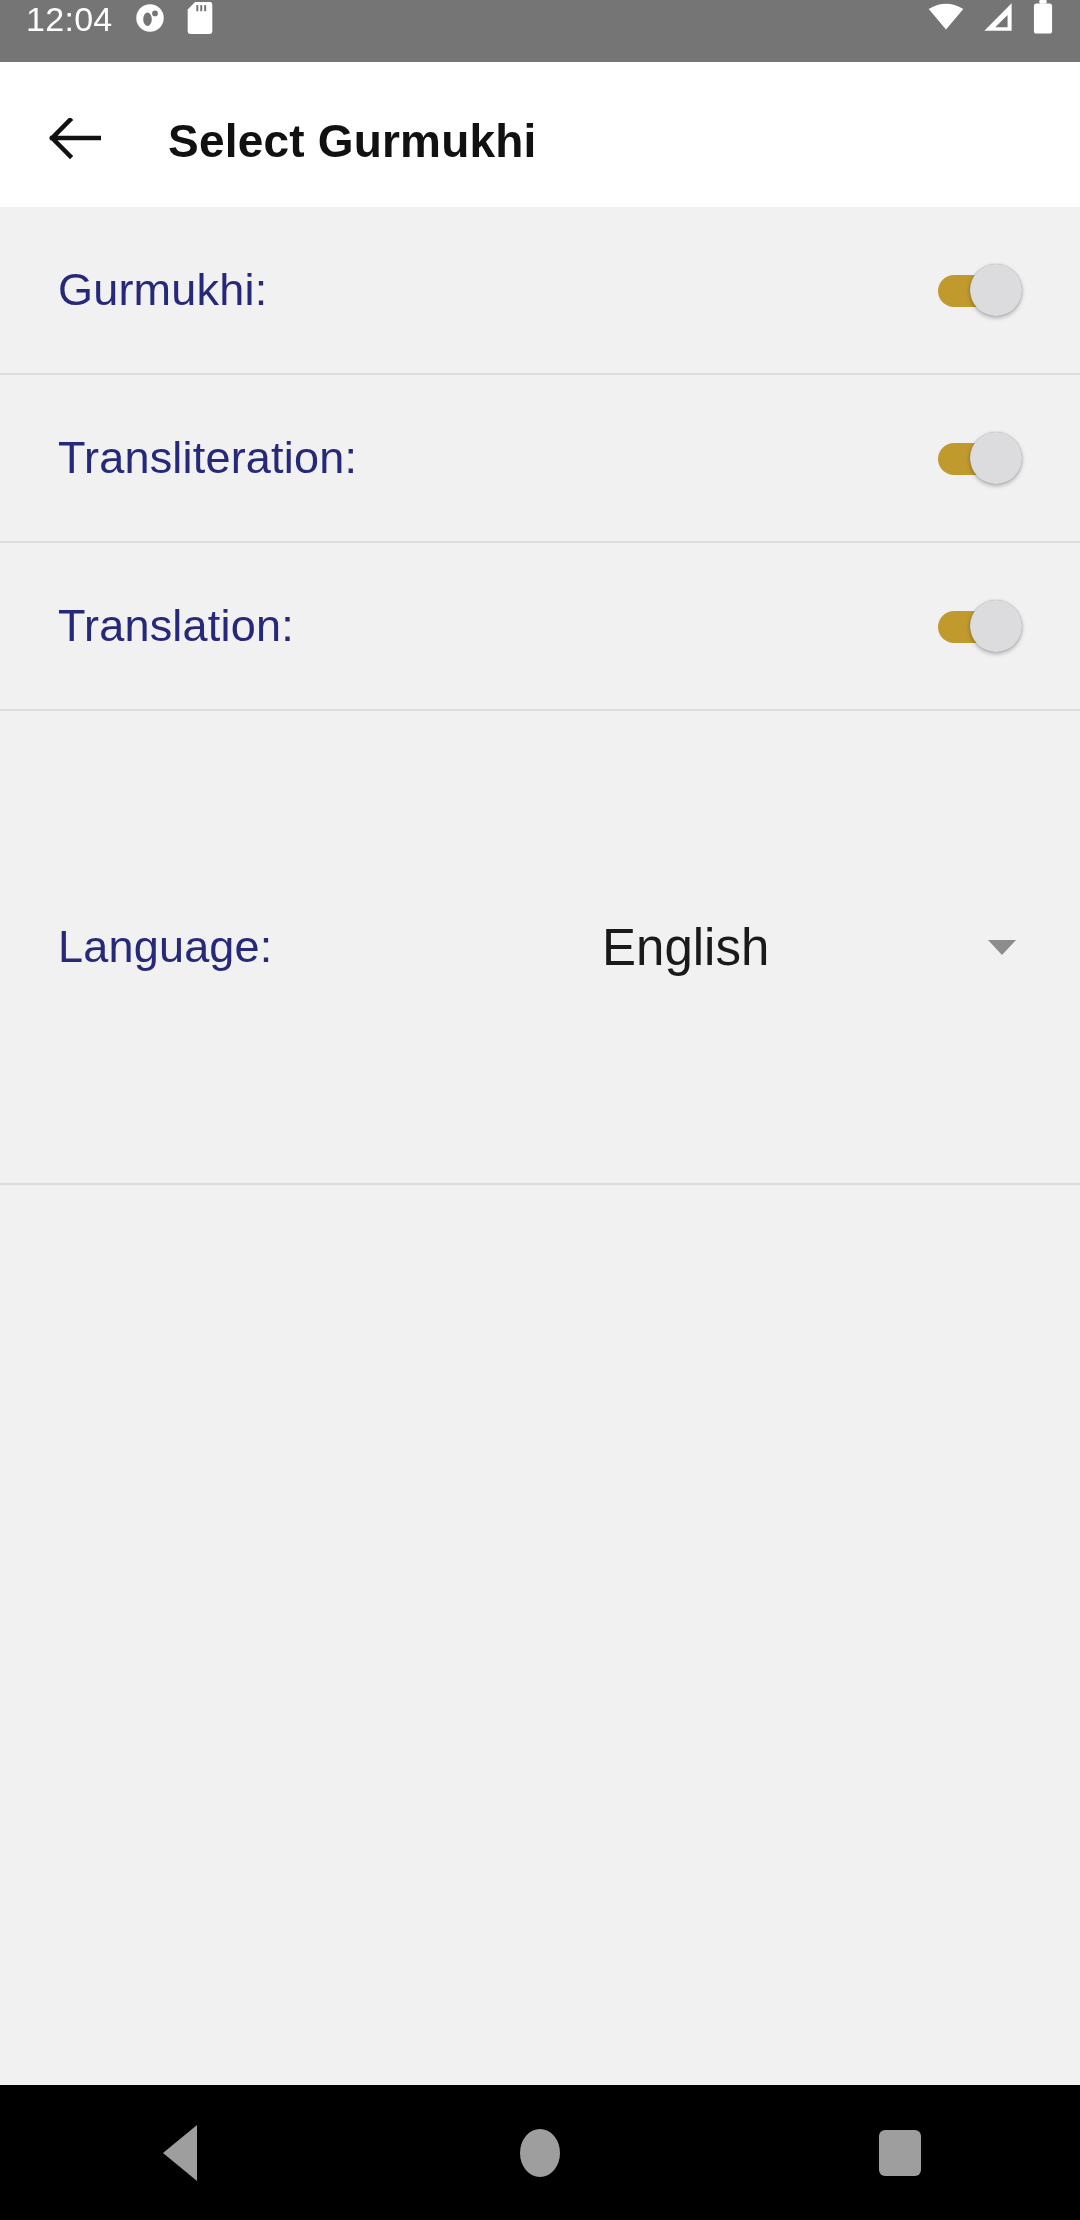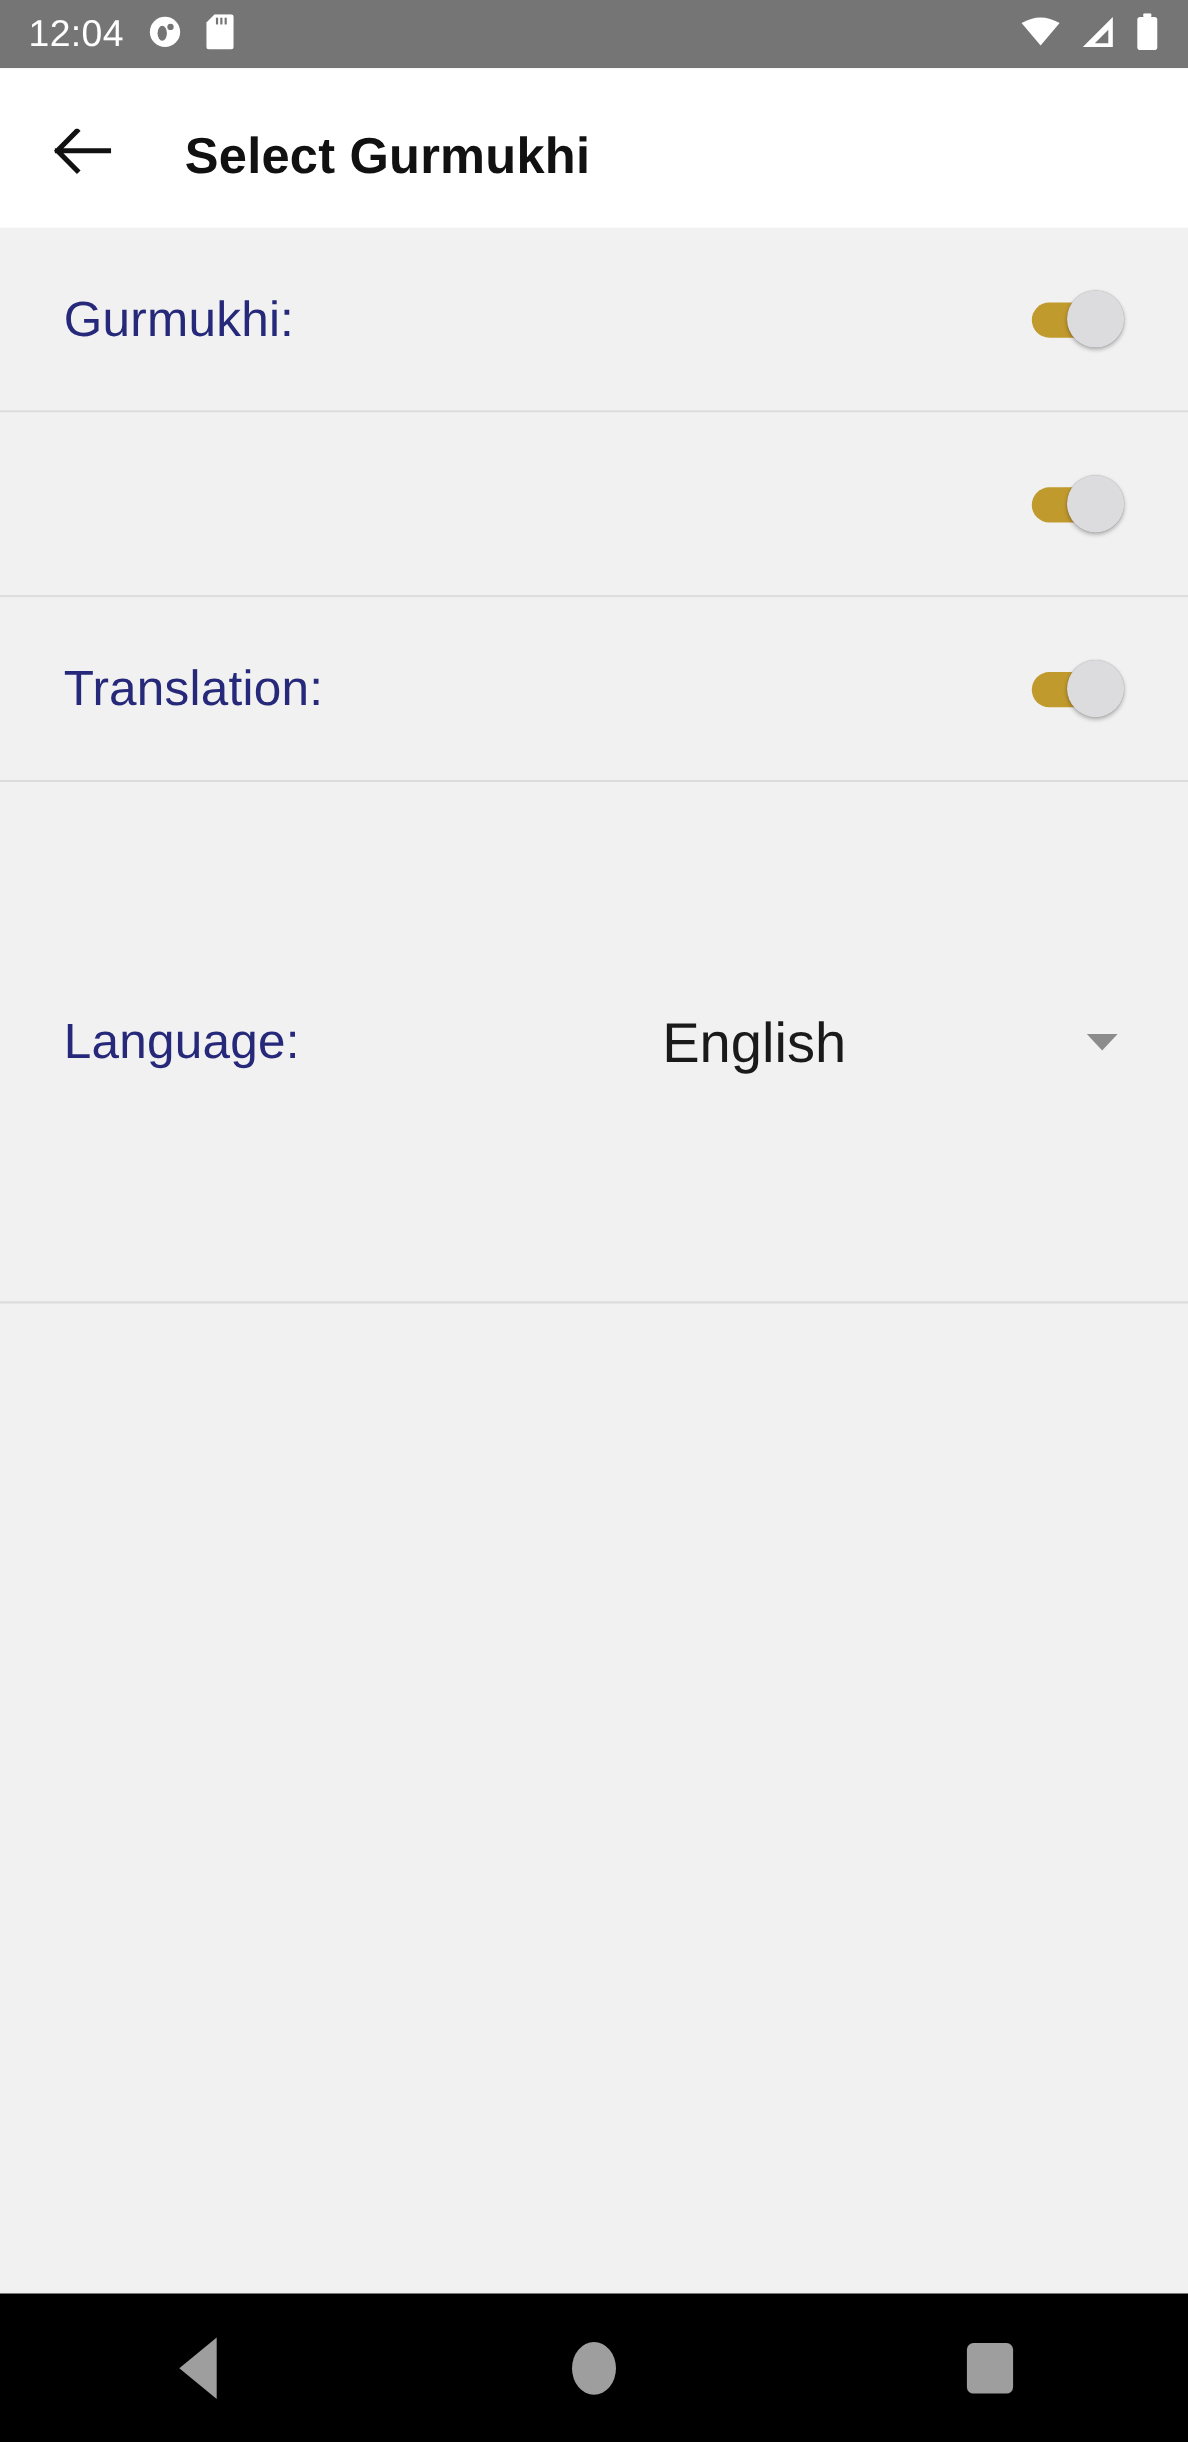--- a/index.html
+++ b/index.html
@@ -9,21 +9,21 @@
     font-family:"Liberation Sans", sans-serif;
     overflow:hidden;
   }
   .phone { position:relative; width:1080px; height:2220px; background:#F1F1F1; }
 
   
   .status-bar {
     position:absolute; top:0; left:0;
     width:1080px; height:62px;
     background:#757575;
-    display:flex; align-items:center;
+    display:flex; align-items:flex-start;
     padding:0 26px;
   }
   .status-left { display:flex; align-items:center; gap:22px; flex:1; }
   .status-time {
     color:#FFFFFF; font-size:34px; letter-spacing:0.3px;
     font-family:"Liberation Sans", sans-serif;
   }
   .status-right { display:flex; align-items:center; gap:17px; }
   .ic { display:block; }
 
@@ -190,20 +190,21 @@
       <span class="row-label">Gurmukhi:</span>
       <span class="switch-wrap">
         <span class="switch">
           <span class="track"></span>
           <span class="thumb"></span>
         </span>
       </span>
     </div>
 
     <div class="row row-toggle">
+      <span class="row-label">Transliteration:</span>
       <span class="switch-wrap">
         <span class="switch">
           <span class="track"></span>
           <span class="thumb"></span>
         </span>
       </span>
     </div>
 
     <div class="row row-toggle">
       <span class="row-label">Translation:</span>

